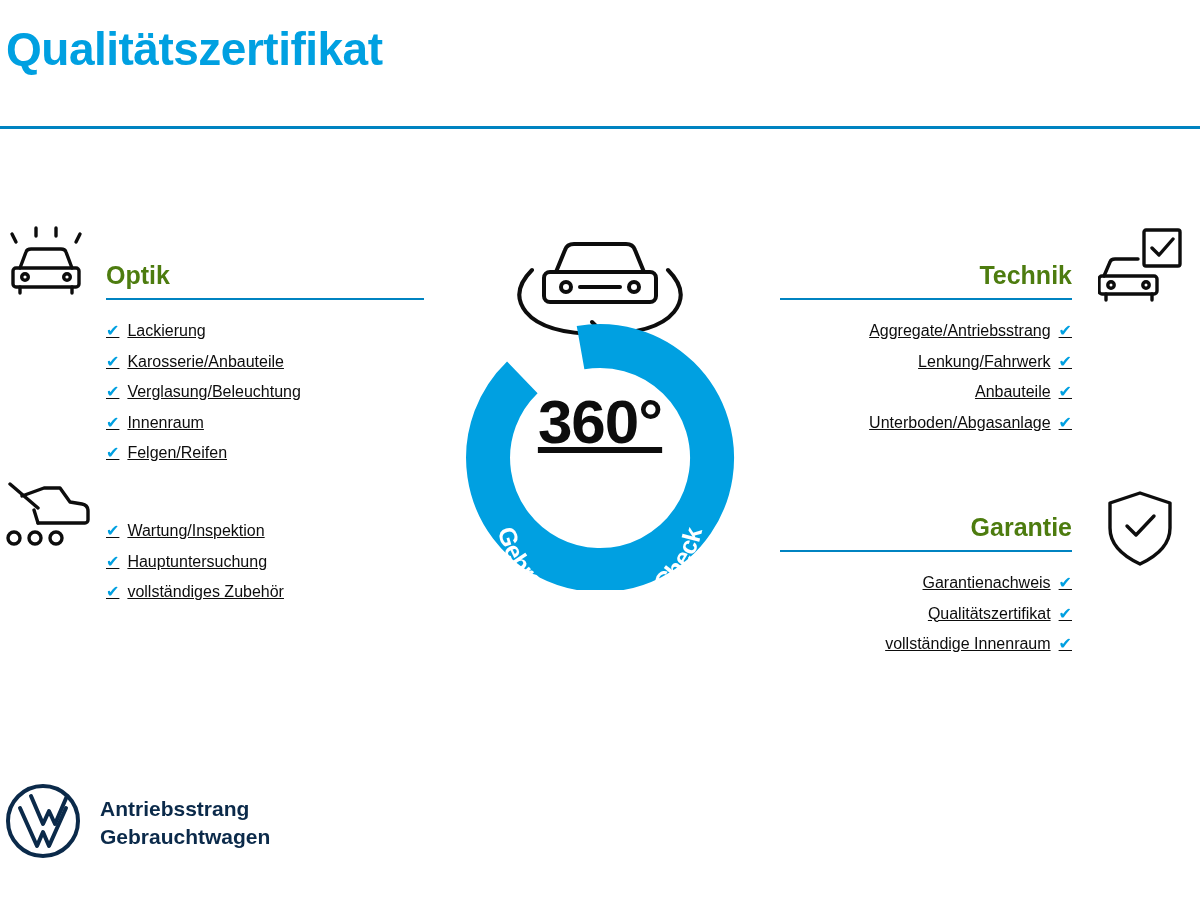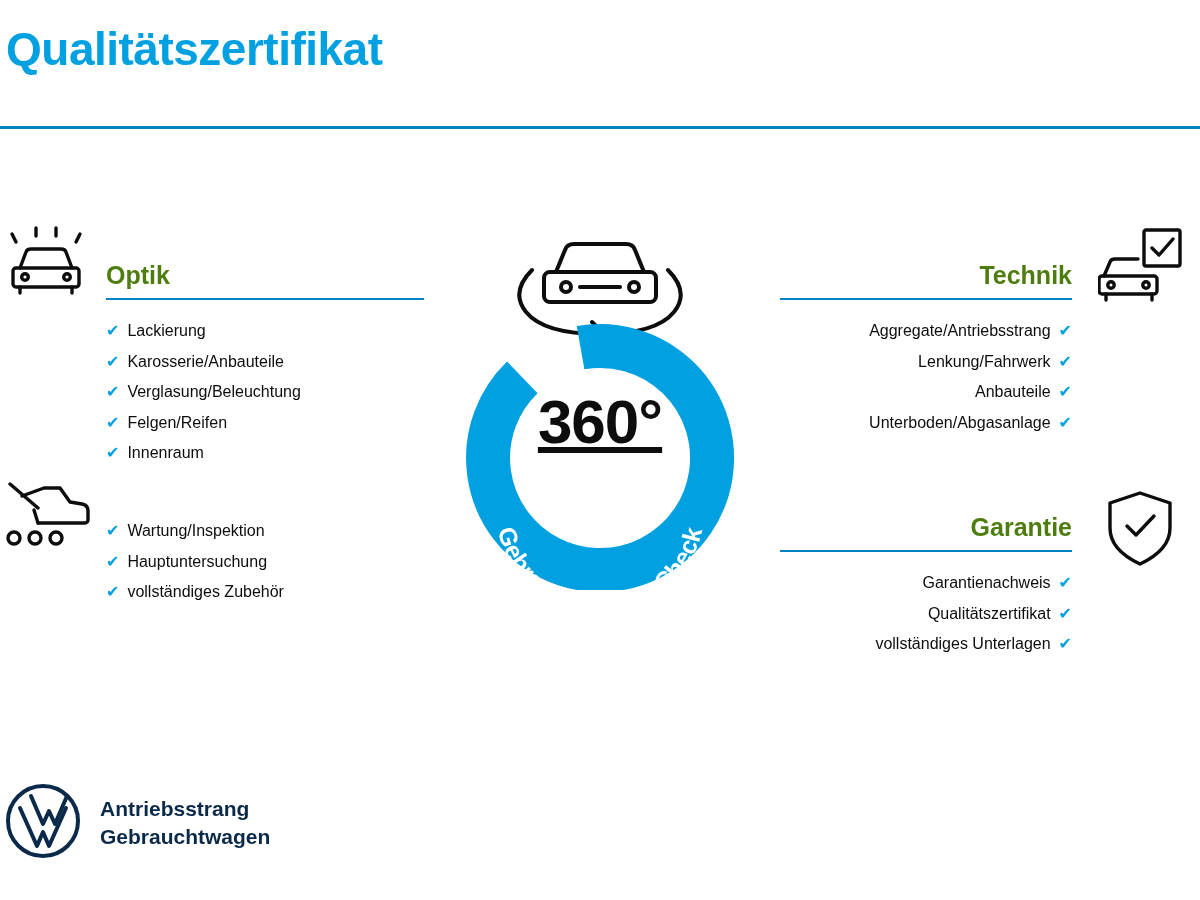--- a/index.html
+++ b/index.html
@@ -57,20 +57,21 @@
     bottom: 0;
     left: 0;
     width: 100%;
     height: 2px;
     background: #0083c1;
   }
   ul.items {
     list-style: none;
     margin: 16px 0 0 0;
     padding: 0;
+    text-decoration: underline;
   }
   ul.items li {
     font-size: 16px;
     line-height: 30.5px;
     color: #0d0d0d;
     white-space: nowrap;
   }
   .block-left ul.items li { text-align: left; }
   .block-right ul.items li { text-align: right; }
   .check {
@@ -190,22 +191,22 @@
 
 <div class="block block-left" id="block-optik">
   <div class="block-head">
     <div class="block-title">Optik</div>
     <div class="block-rule"></div>
   </div>
   <ul class="items">
     <li><span class="check">✔</span><span>Lackierung</span></li>
     <li><span class="check">✔</span><span>Karosserie/Anbauteile</span></li>
     <li><span class="check">✔</span><span>Verglasung/Beleuchtung</span></li>
+    <li><span class="check">✔</span><span>Innenraum</span></li>
     <li><span class="check">✔</span><span>Felgen/Reifen</span></li>
-    <li><span class="check">✔</span><span>Innenraum</span></li>
   </ul>
 </div>
 
 <div class="block block-left" id="block-wartung">
   <ul class="items">
     <li><span class="check">✔</span><span>Wartung/Inspektion</span></li>
     <li><span class="check">✔</span><span>Hauptuntersuchung</span></li>
     <li><span class="check">✔</span><span>vollständiges Zubehör</span></li>
   </ul>
 </div>
@@ -224,21 +225,21 @@
 </div>
 
 <div class="block block-right" id="block-garantie">
   <div class="block-head">
     <div class="block-title">Garantie</div>
     <div class="block-rule"></div>
   </div>
   <ul class="items">
     <li><span>Garantienachweis</span><span class="check">✔</span></li>
     <li><span>Qualitätszertifikat</span><span class="check">✔</span></li>
-    <li><span>vollständiges Unterlagen</span><span class="check">✔</span></li>
+    <li><span>vollständige Innenraum</span><span class="check">✔</span></li>
   </ul>
 </div>
 
 <div id="center-graphic">
   <svg width="336" height="380" viewBox="0 0 336 380" fill="none">
 
     <g stroke="#0d0d0d" stroke-width="4" stroke-linecap="round" stroke-linejoin="round" fill="none">
       <path d="M124 62 L133 40 Q135 34 142 34 L194 34 Q201 34 203 40 L212 62"></path>
       <path d="M118 62 h100 a6 6 0 0 1 6 6 v18 a6 6 0 0 1 -6 6 h-100 a6 6 0 0 1 -6 -6 v-18 a6 6 0 0 1 6 -6 z"></path>
       <circle cx="134" cy="77" r="5"></circle>

